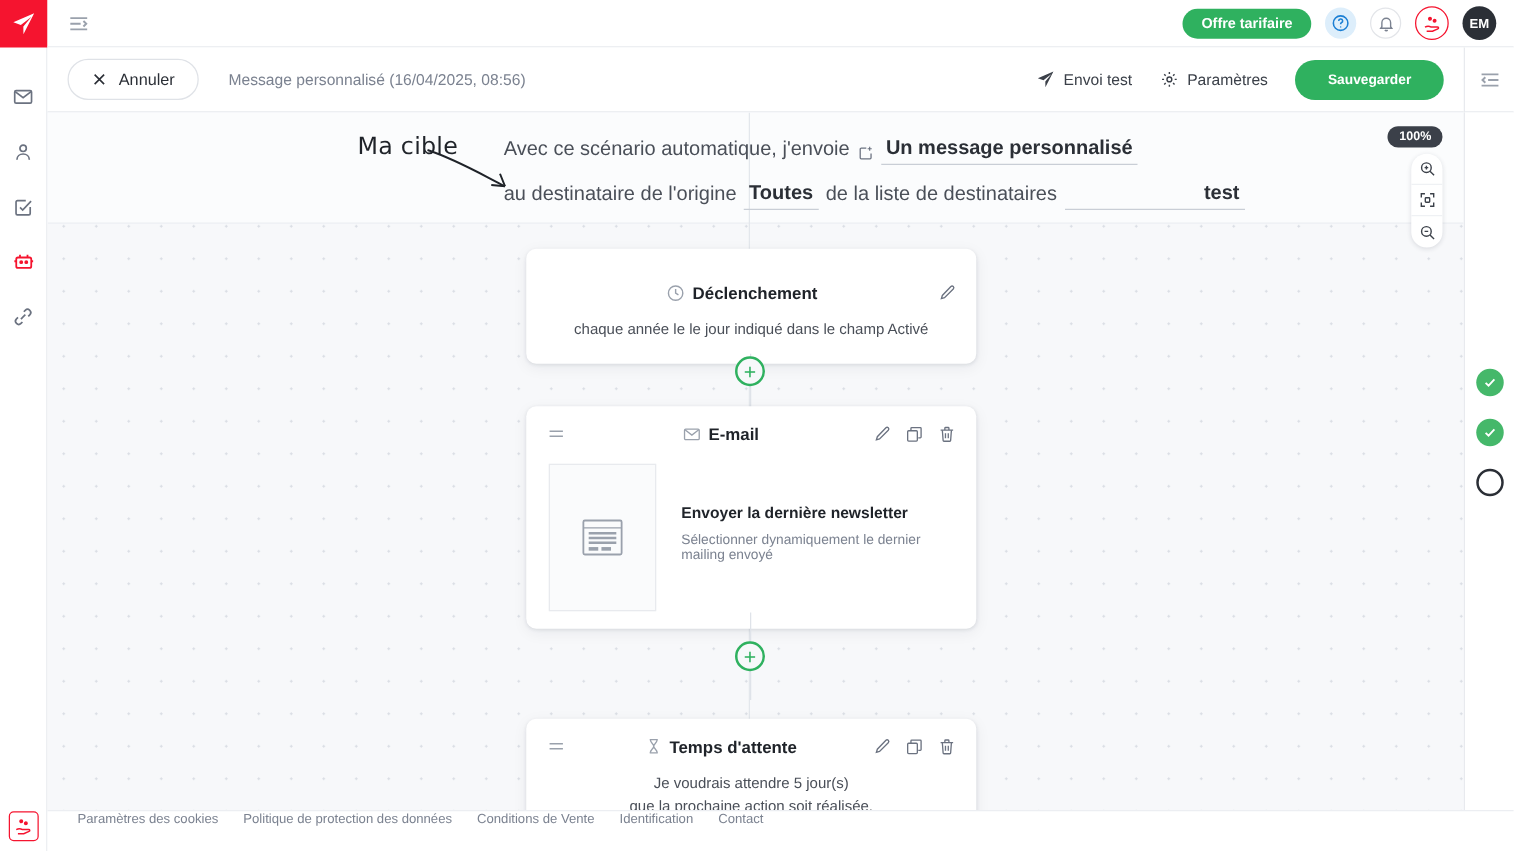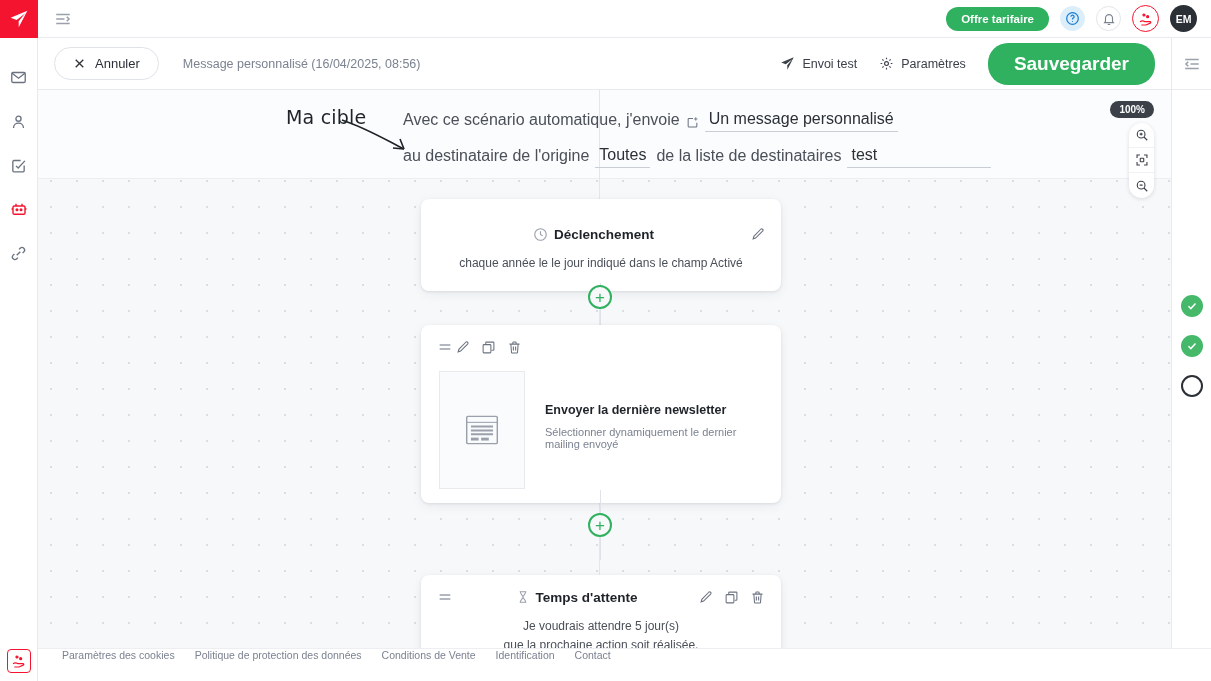--- a/index.html
+++ b/index.html
@@ -57,21 +57,21 @@
   .btn-cancel {
     display: flex; align-items: center; gap: 9px;
     border: 1px solid #dfe2e7; background: #fff; border-radius: 20px;
     padding: 8px 18px; font-size: 13px; color: #2b2f36; cursor: pointer;
   }
   .doc-title { margin-left: 24px; font-size: 12.5px; color: #7b8290; }
   .actionbar-right { margin-left: auto; display: flex; align-items: center; gap: 22px; }
   .tool-link { display: flex; align-items: center; gap: 7px; font-size: 12.5px; color: #3b4049; cursor: pointer; }
   .btn-save {
     background: #2fb15f; color: #fff; border: none; border-radius: 20px;
-    padding: 10px 26px; font-size: 19px; font-weight: bold; cursor: pointer;
+    padding: 10px 26px; font-size: 11px; font-weight: bold; cursor: pointer;
   }
   .collapse-right {
     position: absolute; left: 1171px; top: 38px; width: 40px; height: 52px;
     border-bottom: 1px solid #e8eaee; border-left: 1px solid #e8eaee; background:#fff;
     display: flex; align-items: center; justify-content: center; cursor: pointer;
   }
 
   
   .canvas {
     position: absolute; left: 38px; top: 90px; width: 1133px; height: 558px;
@@ -92,21 +92,21 @@
     font-family: "DejaVu Sans", sans-serif; letter-spacing: .2px;
   }
   .arrow-svg { position: absolute; left: 300px; top: 26px; }
 
   
   .scenario { position: absolute; left: 322px; top: 20px; width: 780px; font-size: 16px; color: #3b4049; margin-left: 43px; }
   .scen-row { display: flex; align-items: flex-end; gap: 6px; margin-bottom: 14px; }
   .scen-txt { color: #4a4f58; padding-bottom: 3px; }
   .field {
     border-bottom: 1px solid #c9ced6; min-width: 60px; padding: 0 4px 3px 4px;
-    font-weight: normal; color: #2b2f36; cursor: pointer;
+    font-weight: bold; color: #2b2f36; cursor: pointer; text-align: right;
   }
   .field.w-lg { min-width: 158px; }
   .field.w-md { min-width: 52px; }
   .field.w-xl { min-width: 144px; }
   .new-sq-ico { padding-bottom: 3px; display: flex; align-items: flex-end; }
 
   
   .node {
     position: absolute; background: #fff; border-radius: 8px;
     box-shadow: 0 1px 3px rgba(25,35,55,.10), 0 3px 12px rgba(25,35,55,.06);
@@ -349,20 +349,27 @@
     <div class="connector" style="top:193px; height:65px;"></div>
     <div class="plus" style="left:550px; top:195px;">+</div>
 
     <div class="node node-email">
       <div class="node-head">
         <span class="drag-handle">
           <svg width="16" height="16" viewBox="0 0 24 24" fill="none" stroke="currentColor" stroke-width="1.9">
               <path d="M4 9h16M4 15h16"></path>
             </svg>
         </span>
+        <div class="node-title">
+          <svg width="15" height="15" viewBox="0 0 24 24" fill="none" stroke="#9aa1ac" stroke-width="1.7">
+              <rect x="2.6" y="5.2" width="18.8" height="13.6" rx="1.5"></rect>
+              <path d="M3.2 6.2l8.8 6.7 8.8-6.7"></path>
+            </svg>
+          <span>E-mail</span>
+        </div>
         <div class="node-acts">
           <span class="ico-btn">
             <svg width="15" height="15" viewBox="0 0 24 24" fill="none" stroke="currentColor" stroke-width="1.7">
                 <path d="M17.2 3.6a2.1 2.1 0 0 1 3 3L9 17.8l-4 1.2 1.2-4 11-11.4z"></path>
               </svg>
           </span>
           <span class="ico-btn">
             <svg width="15" height="15" viewBox="0 0 24 24" fill="none" stroke="currentColor" stroke-width="1.7">
                 <rect x="3.4" y="7.4" width="12.4" height="13.2" rx="1.3"></rect>
                 <path d="M7.6 7.2V4.4a1 1 0 0 1 1-1h11a1 1 0 0 1 1 1v11a1 1 0 0 1-1 1h-2.6"></path>

